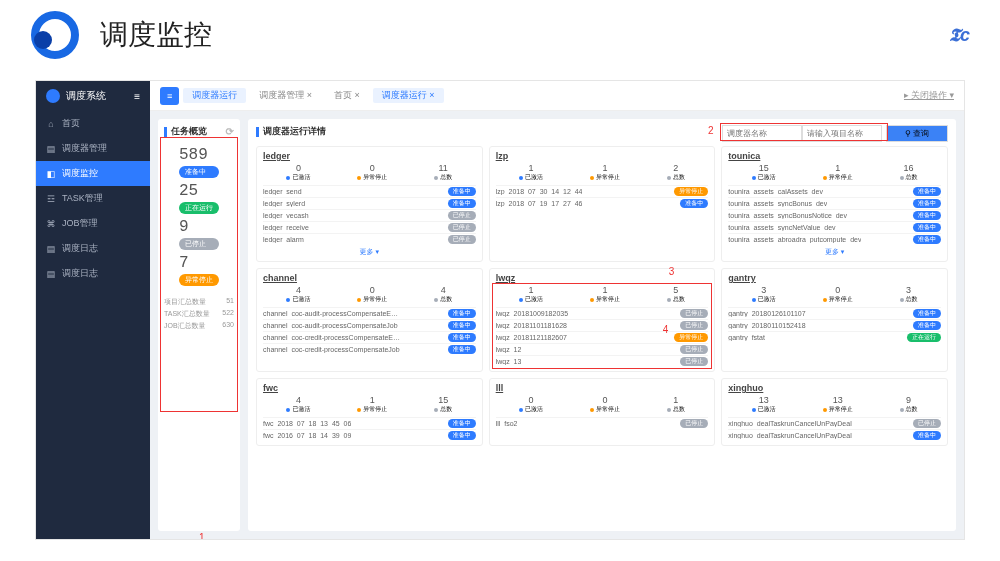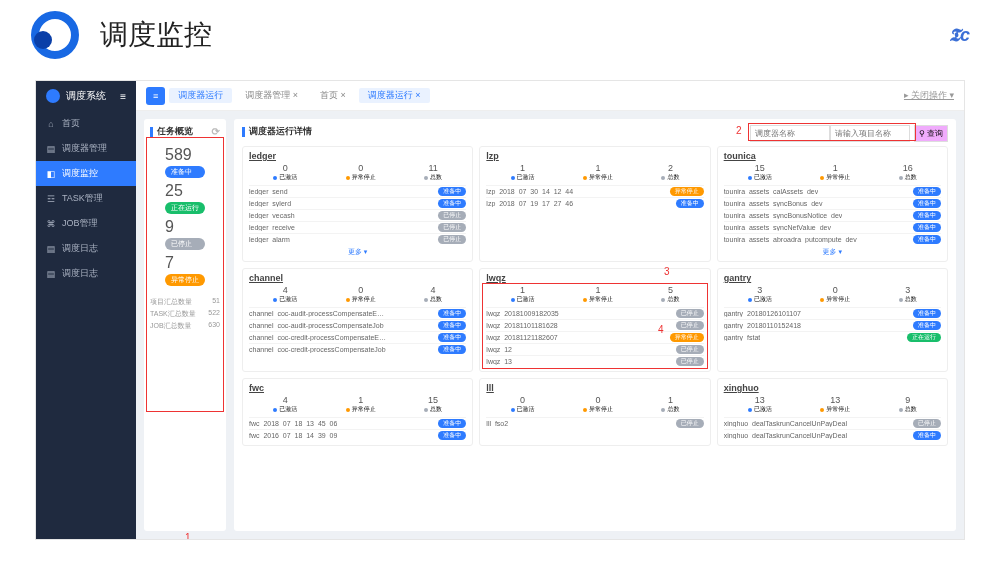--- a/index.html
+++ b/index.html
@@ -10,55 +10,55 @@
 .logo-blob { width: 50px; height: 50px; position: relative; margin-right: 20px; }
 .logo-blob svg { width: 100%; height: 100%; }
 .top-title { font-size: 28px; font-weight: 400; color: #222; }
 .top-right { margin-left: auto; display: flex; align-items: center; gap: 8px; }
 .tc-logo { font-size: 18px; color: #3b6fd6; font-style: italic; font-weight: bold; }
 .tc-text { font-size: 24px; color: #333; }
 .tc-sub { font-size: 9px; color: #999; letter-spacing: 0.5px; }
 
 
 .app-window { margin: 10px 35px 30px 35px; border: 1px solid #e5e5e5; height: 460px; display: flex; background: #f5f7fa; }
-.sidebar { width: 100px; background: #1f2a3f; color: #aab2c2; display: flex; flex-direction: column; }
+.sidebar { width: 114px; background: #1f2a3f; color: #aab2c2; display: flex; flex-direction: column; }
 .sidebar-brand { height: 30px; display: flex; align-items: center; padding: 0 10px; color: #fff; font-size: 10px; gap: 6px; }
 .sidebar-brand .dot { width: 14px; height: 14px; background: #2e7bff; border-radius: 50%; }
 .nav-item { display: flex; align-items: center; gap: 6px; padding: 6px 10px; font-size: 9px; cursor: pointer; }
 .nav-item.active { background: #2e7bff; color: #fff; }
 .nav-icon { width: 10px; text-align: center; }
 
 .main { flex: 1; display: flex; flex-direction: column; overflow: hidden; }
 .tabs-bar { height: 30px; background: #fff; border-bottom: 1px solid #eee; display: flex; align-items: center; padding: 0 10px; gap: 4px; }
 .tab { padding: 0 8px; font-size: 9px; color: #888; border: 1px solid transparent; border-radius: 2px; }
 .tab.home { background: #2e7bff; color: #fff; border-radius: 3px; padding: 3px 6px; }
 .tab.active { color: #2e7bff; background: #eaf2ff; }
 .right-action { margin-left: auto; font-size: 9px; color: #999; text-decoration: underline; }
 
 .content { display: flex; flex: 1; overflow: hidden; gap: 8px; padding: 8px; background: #eef1f5; }
 .overview { width: 82px; background: #fff; border-radius: 3px; padding: 6px; display: flex; flex-direction: column; align-items: center; position: relative; }
 .panel-title { font-size: 9px; font-weight: bold; color: #333; display: flex; align-items: center; gap: 4px; width: 100%; margin-bottom: 4px; }
 .panel-title::before { content: ''; width: 3px; height: 10px; background: #2e7bff; }
 .refresh-icon { margin-left: auto; color: #bbb; font-size: 10px; }
-.ov-num { font-size: 16px; color: #555; margin-top: 4px; }
+.ov-num { font-size: 16px; color: #555; margin-top: 4px; font-family: Liberation Mono, monospace; }
 .ov-badge { font-size: 7px; padding: 1px 6px; border-radius: 7px; color: #fff; margin: 2px 0 4px 0; }
 .b-blue { background: #2e7bff; }
 .b-green { background: #19be6b; }
 .b-gray { background: #a6adb8; }
 .b-orange { background: #f90; }
 .ov-stats { font-size: 7px; color: #999; margin-top: 6px; width: 100%; }
 .ov-stats div { display: flex; justify-content: space-between; padding: 1px 0; }
 .red-box-1 { position: absolute; top: 18px; left: 2px; right: 2px; height: 275px; border: 1.5px solid #e33; pointer-events: none; }
 .marker { position: absolute; color: #e33; font-size: 10px; }
 
 .detail { flex: 1; background: #fff; border-radius: 3px; padding: 6px 8px; overflow: hidden; position: relative; }
 .detail-head { display: flex; align-items: center; margin-bottom: 4px; gap: 23px; }
 .search-group { margin-left: auto; display: flex; gap: 0; position: relative; }
 .search-group input { width: 80px; font-size: 8px; padding: 2px 4px; border: 1px solid #ddd; }
-.search-btn { font-size: 8px; padding: 2px 4px; border: 1px solid #ddd; background: #f0abfc; margin-left: 4px; }
+.search-btn { font-size: 8px; padding: 2px 18px; border: 1px solid #ddd; background: #3b82f6; margin-left: 4px; }
 .red-box-2 { position: absolute; top: -2px; left: -2px; width: 168px; height: 18px; border: 1.5px solid #e33; pointer-events: none; }
 
 .cards { display: grid; grid-template-columns: repeat(3, 1fr); gap: 6px; }
 .card { border: 1px solid #eee; border-radius: 3px; padding: 4px 6px; background: #fff; position: relative; }
 .card-title { font-size: 9px; font-weight: bold; color: #444; margin-bottom: 2px; text-decoration: underline; }
 .card-stats { display: flex; justify-content: space-around; margin-bottom: 3px; }
 .stat { text-align: center; }
 .stat-num { font-size: 9px; color: #555; }
 .stat-lbl { font-size: 6px; display: flex; align-items: center; gap: 2px; justify-content: center; }
 .dot-s { width: 4px; height: 4px; border-radius: 50%; }

